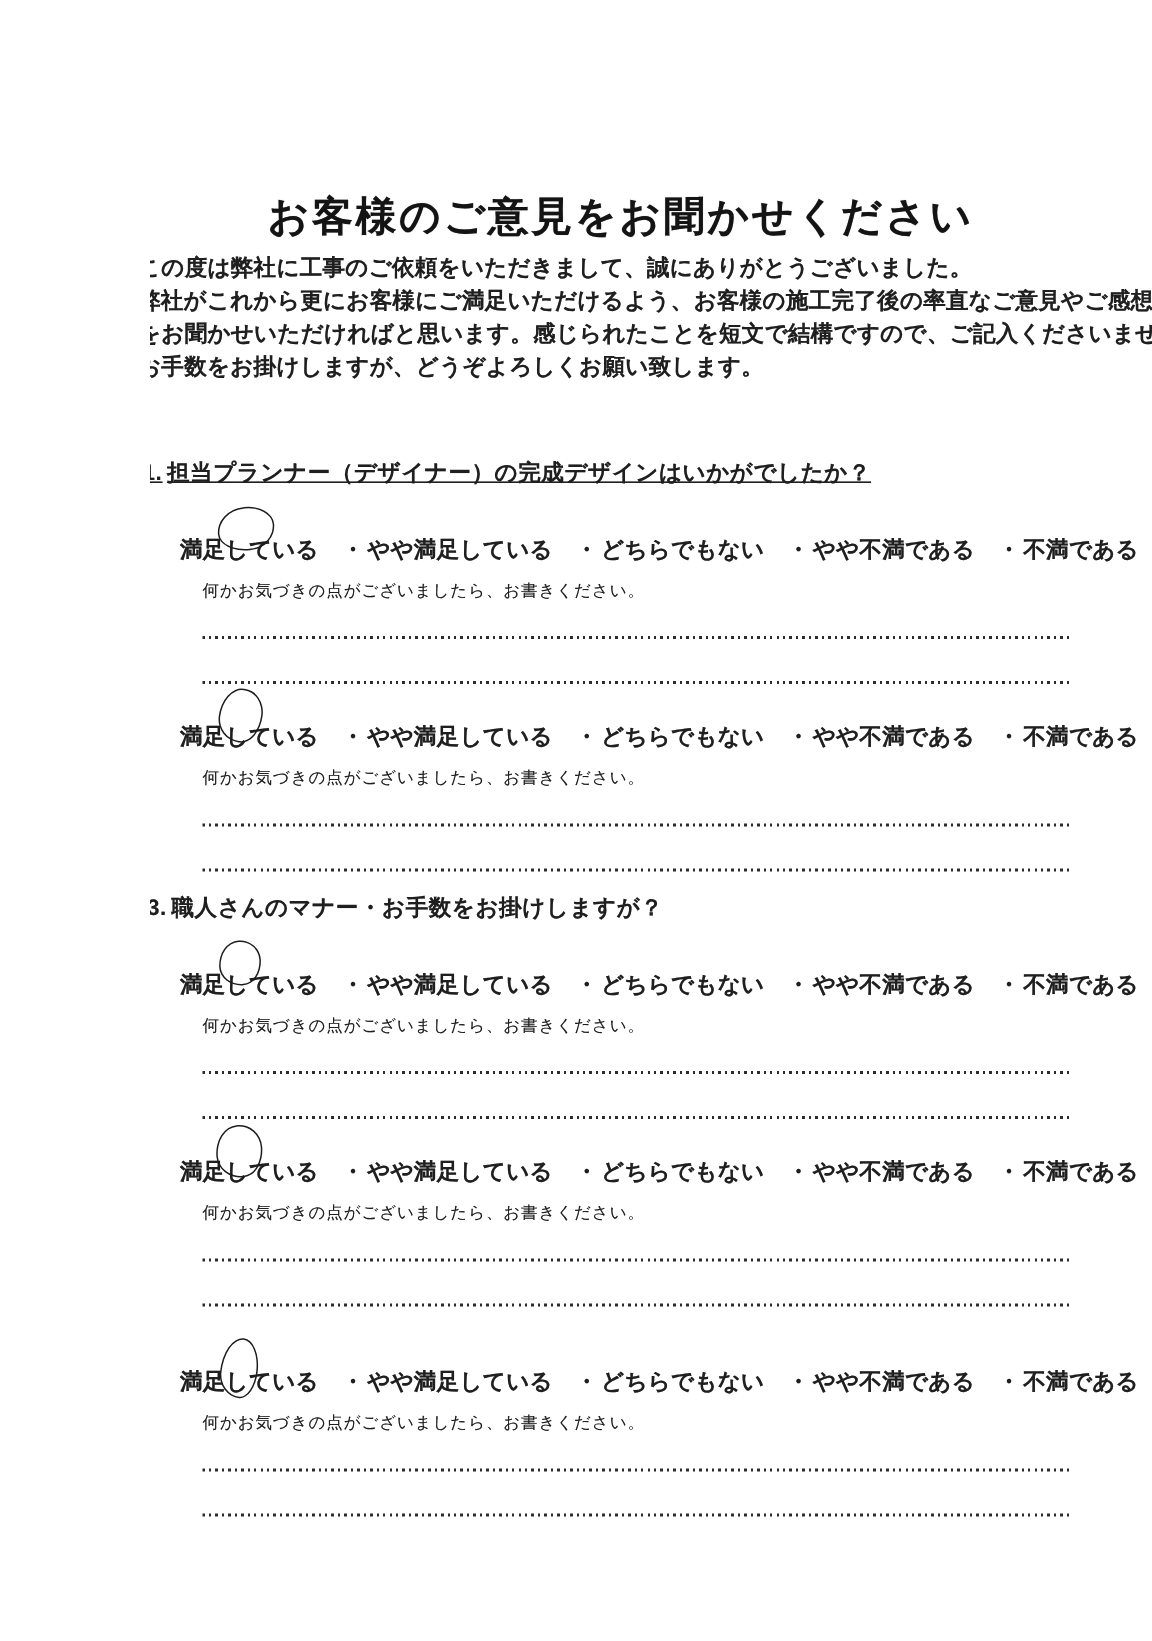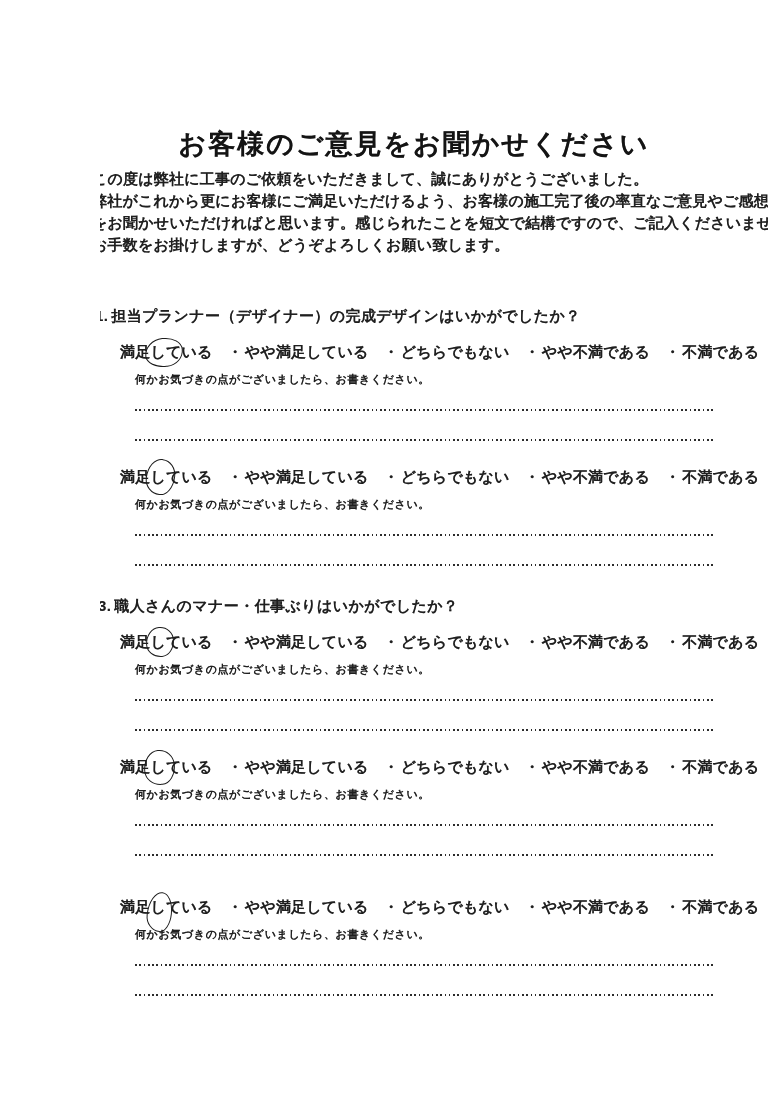--- a/index.html
+++ b/index.html
@@ -32,36 +32,36 @@
     letter-spacing:0.2px;white-space:nowrap;
     text-shadow:0 0 0.4px rgba(0,0,0,.4);
   }
   .q{position:absolute;left:0;right:0;}
   .q1{top:306px}.q2{top:451px}.q3{top:596px}.q4{top:741px}.q5{top:881px}
   .q-head{
     font-size:15px;font-weight:700;line-height:20px;
     letter-spacing:0.4px;white-space:nowrap;
     text-shadow:0 0 0.4px rgba(0,0,0,.4);
   }
-  .clip-more{margin-left:-5px;}   
+  .clip-more{margin-left:-5px;text-decoration:underline;}   
   .clip-less{margin-left:-2px;}
   .q-num{margin-right:3px;}
   .options{
     position:relative;
     margin-top:16px;padding-left:20px;
     display:flex;column-gap:15px;
     font-size:15px;font-weight:700;line-height:20px;
     white-space:nowrap;letter-spacing:0.2px;
     text-shadow:0 0 0.4px rgba(0,0,0,.4);
   }
-  .opt{display:inline-block;}
+  .opt{display:inline-block;margin-top:15px;}
   .bullet{margin-right:2px;}
   .note{
     margin-top:10px;margin-left:35px;
-    font-size:11px;font-weight:700;line-height:14px;
+    font-size:11px;font-weight:400;line-height:14px;
     letter-spacing:0.6px;
     text-shadow:0 0 0.3px rgba(0,0,0,.4);
   }
   .dots{
     margin-left:35px;width:580px;height:3px;
     background-image:repeating-linear-gradient(to right,#2c2c2c 0 1.6px,transparent 1.6px 4.3px);
     background-position:0 1px;background-repeat:repeat-x;background-size:auto 2px;
   }
   .dots.line1{margin-top:22px;}
   .dots.line2{margin-top:27px;}
@@ -123,21 +123,21 @@
         <span class="opt"><span class="bullet">・</span><span>やや不満である</span></span>
         <span class="opt"><span class="bullet">・</span><span>不満である</span></span>
       </div>
       <div class="note">何かお気づきの点がございましたら、お書きください。</div>
       <div class="dots line1"></div>
       <div class="dots line2"></div>
     </section>
 
     <section class="q q3">
       <div class="q-head clip-less">
-        <span class="q-num">3.</span><span class="q-label">職人さんのマナー・仕事ぶりはいかがでしたか？</span>
+        <span class="q-num">3.</span><span class="q-label">職人さんのマナー・お手数をお掛けしますが？</span>
       </div>
       <div class="options">
         <span class="opt">
           <span class="circle c3"></span>
           <span>満足している</span>
         </span>
         <span class="opt"><span class="bullet">・</span><span>やや満足している</span></span>
         <span class="opt"><span class="bullet">・</span><span>どちらでもない</span></span>
         <span class="opt"><span class="bullet">・</span><span>やや不満である</span></span>
         <span class="opt"><span class="bullet">・</span><span>不満である</span></span>

